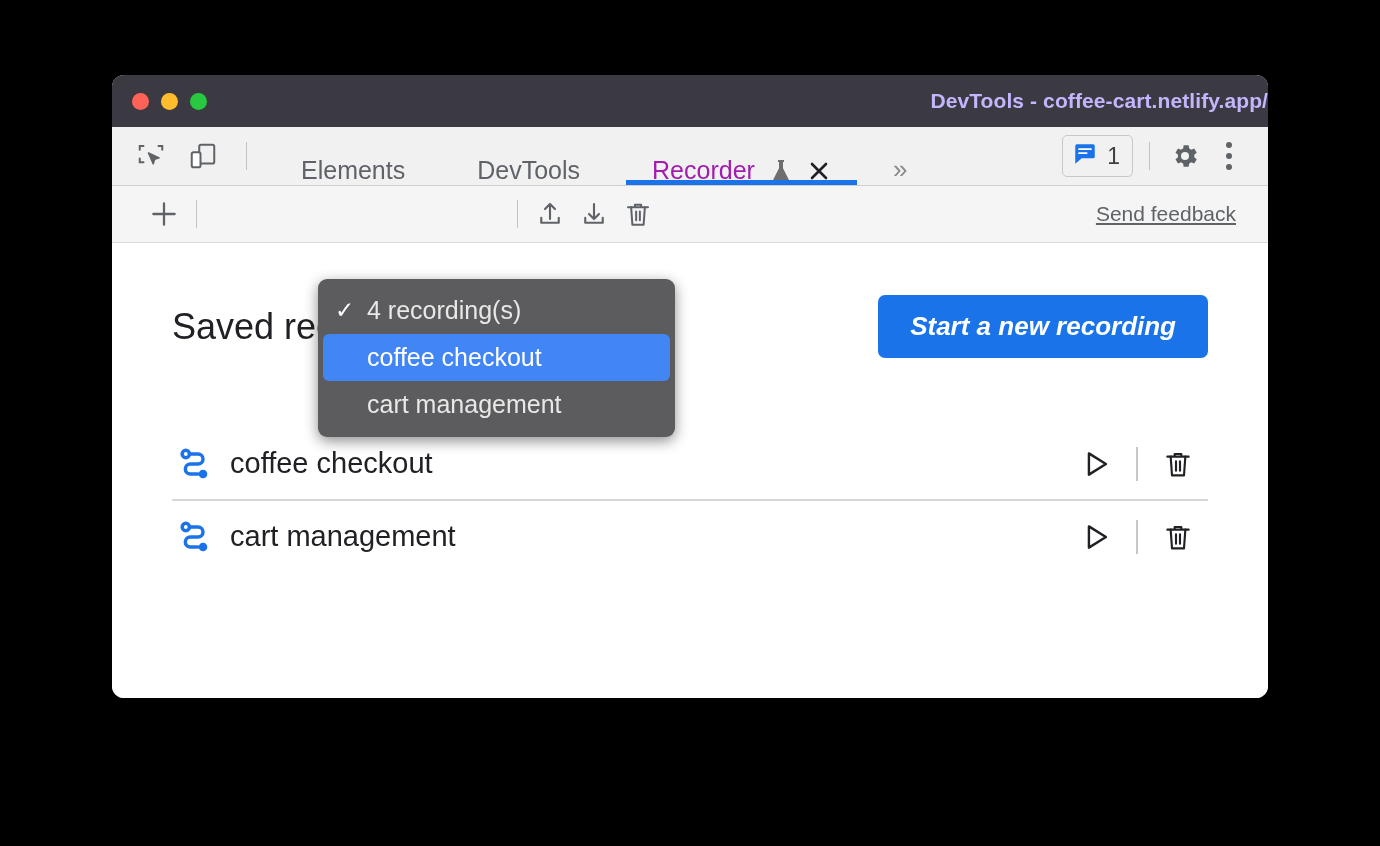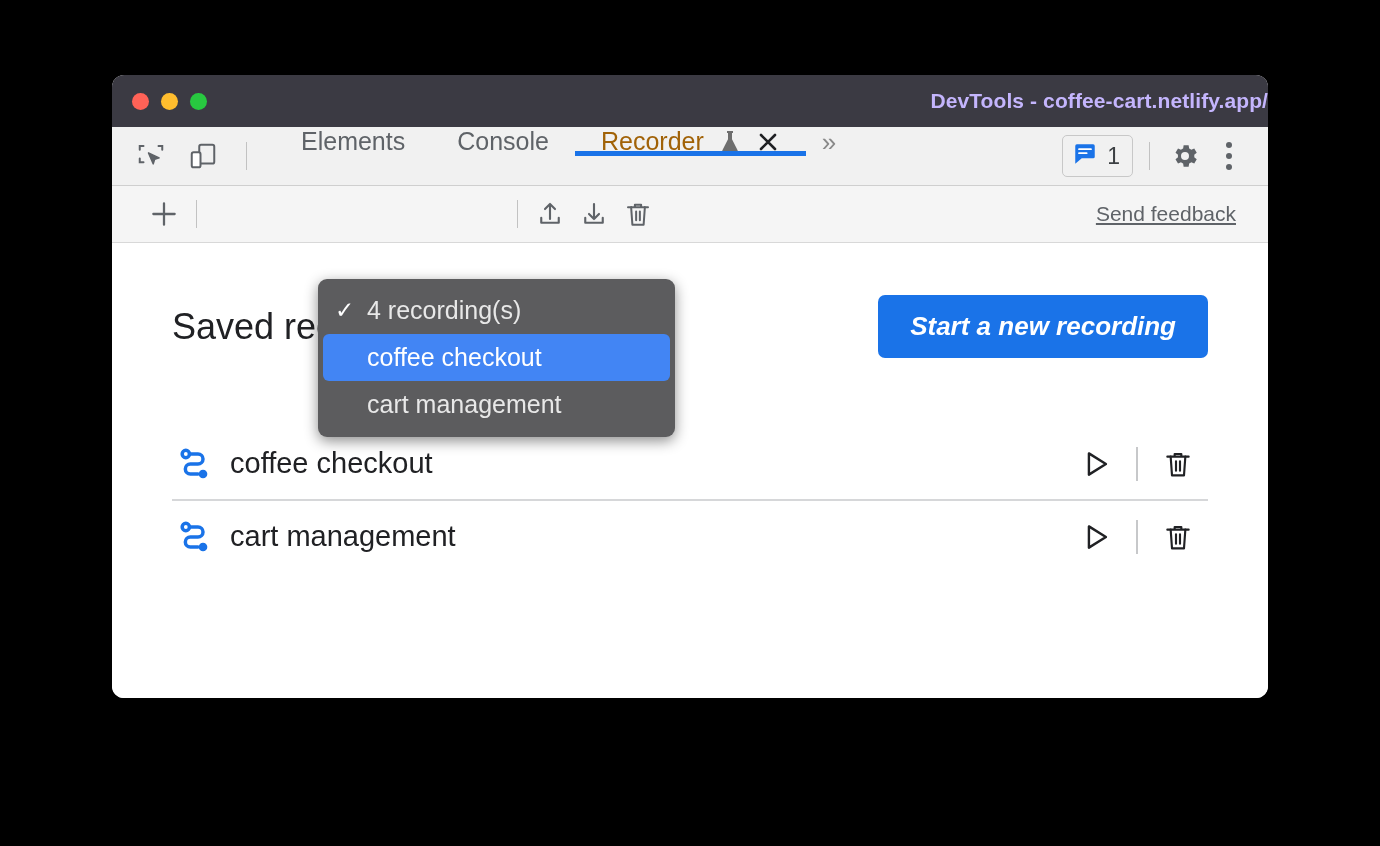--- a/index.html
+++ b/index.html
@@ -87,34 +87,35 @@
   }
   .vdiv {
     width: 1px;
     background: #c2c2c2;
     height: 28px;
     align-self: center;
     margin: 0 10px;
   }
   .tabs {
     display: flex;
-    align-items: flex-start;
+    align-items: flex-end;
     margin-left: 18px;
+    gap: 20px;
   }
   .tab {
     display: flex;
     align-items: center;
     padding: 0 26px;
     font-size: 25px;
     color: #5f6368;
     position: relative;
     white-space: nowrap;
   }
   .tab.active {
-    color: #a16207;
+    color: #a21caf;
   }
   .tab.active::after {
     content: "";
     position: absolute;
     left: 0;
     right: 0;
     bottom: 0;
     height: 5px;
     background: #1a73e8;
   }
@@ -332,21 +333,21 @@
         </svg>
       </div>
       <div class="vdiv"></div>
     </div>
 
     <div class="tabs">
       <div class="tab">
         <span>Elements</span>
       </div>
       <div class="tab">
-        <span>Console</span>
+        <span>DevTools</span>
       </div>
       <div class="tab active">
         <span>Recorder</span>
         <span class="beaker">
           <svg width="24" height="26" viewBox="0 0 24 26">
             <path d="M9 2h6v2h-1v6.2l5.6 11.1A1.8 1.8 0 0 1 18 24H6a1.8 1.8 0 0 1-1.6-2.7L10 10.2V4H9z" fill="#6e6e6e"></path>
           </svg>
         </span>
         <span class="tab-close">
           <svg width="24" height="24" viewBox="0 0 24 24" stroke="#202124" stroke-width="2.6" stroke-linecap="round">

